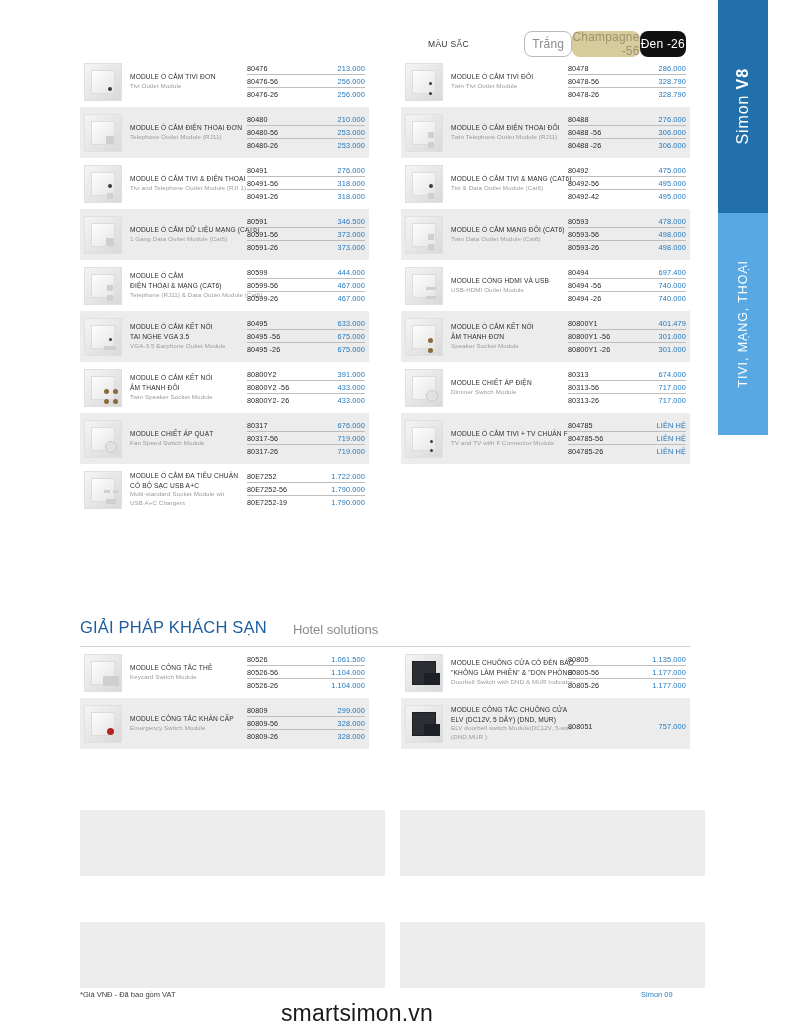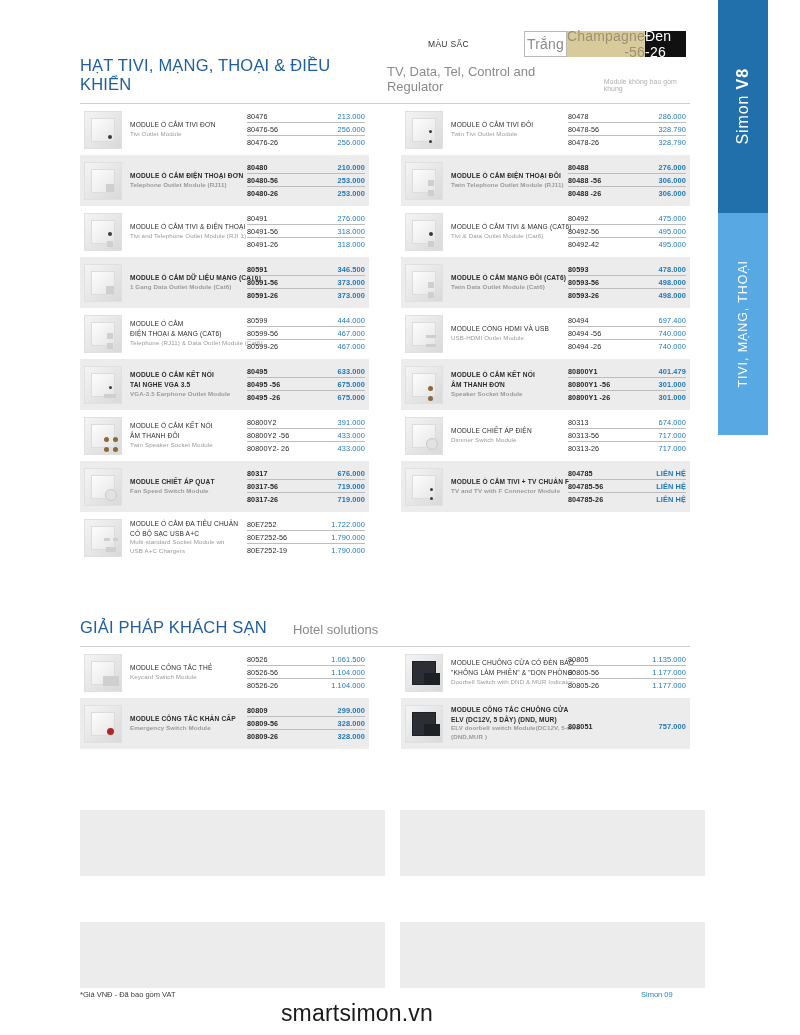--- a/index.html
+++ b/index.html
@@ -24,40 +24,40 @@
   .side-tab-top .bold { font-weight: bold; }
   .side-tab-bot { top: 213px; height: 222px; background: #57a8e3; }
   .side-tab-bot span { font-size: 12.5px; }
 
   
   .colorbar { position: absolute; left: 428px; top: 31px; width: 258px; height: 26px;
               display: flex; align-items: stretch; }
   .colorbar-label { flex: 0 0 96px; display: flex; align-items: center;
                     font-size: 8.5px; color: #333; letter-spacing: .3px; }
   .sw { flex: 1 1 0; display: flex; align-items: center; justify-content: center;
-        font-size: 14px; letter-spacing: .2px; }
+        font-size: 12px; letter-spacing: .2px; border-radius: 8px; }
   .sw-white { background: #ffffff; border: 1px solid #b9b9b9; color: #8c8c8c; }
   .sw-champ  { background: #d8cb9b; color: #9c9271; text-align: right; }
   .sw-black  { background: #111111; color: #ffffff; }
 
   
   .section { position: absolute; left: 80px; width: 610px; }
   .sec-head { display: flex; align-items: flex-end; gap: 26px;
               border-bottom: 1px solid #cfcfcf; padding-bottom: 9px; }
   .sec-title { font-size: 16.5px; color: #1f5fa0; letter-spacing: .2px; font-weight: 400; }
   .sec-sub   { font-size: 13px; color: #8a8a8a; font-weight: 300; }
   .sec-note  { font-size: 7px; color: #b0b0b0; margin-left: auto; padding-bottom: 2px; }
 
   
   .grid { display: flex; flex-wrap: wrap; }
   .cell { width: 50%; position: relative; }
   .cell.pad-r { padding-right: 16px; }
   .cell.pad-l { padding-left: 16px; }
   .row { display: flex; align-items: center; height: 51px; padding: 0 4px; }
-  .row.stripe { background: #ececec; font-weight: bold; }
+  .row.stripe { background: #ececec; }
 
   .thumb { flex: 0 0 38px; height: 38px; margin-right: 8px;
            background: linear-gradient(135deg,#f4f4f4,#d9d9d9);
            border: 1px solid #e0e0e0; position: relative; }
   .thumb .plate { position: absolute; left: 6px; top: 6px; right: 6px; bottom: 6px;
                   background: linear-gradient(135deg,#fdfdfd,#e6e6e6);
                   border: 1px solid #dcdcdc; }
   .thumb .dot { position: absolute; background: #3b3b3b; border-radius: 50%; }
   .thumb .bar { position: absolute; background: #cfcfcf; }
   .thumb.dark .plate { background: #2b2f33; border-color: #1d2024; }
@@ -100,25 +100,20 @@
   </div>
 
   <div class="colorbar">
     <div class="colorbar-label">MÀU SẮC</div>
     <div class="sw sw-white">Trắng</div>
     <div class="sw sw-champ">Champagne -56</div>
     <div class="sw sw-black">Đen -26</div>
   </div>
 
   <div class="section" id="sec0" style="top:56px;">
-    <div class="sec-head">
-      <div class="sec-title">HẠT TIVI, MẠNG, THOẠI &amp; ĐIỀU KHIỂN</div>
-      <div class="sec-sub">TV, Data, Tel, Control and Regulator</div>
-      <div class="sec-note">Module không bao gồm khung</div>
-    </div>
     <div class="grid" id="grid0">
         <div class="cell pad-r">
           <div class="row">
             <div class="thumb">
               <div class="plate">
                 <i class="dot" style="left:16px;top:16px;width:4px;height:4px"></i>
               </div>
             </div>
             <div class="names">
               <div class="n1">MODULE Ổ CẮM TIVI ĐƠN</div>

